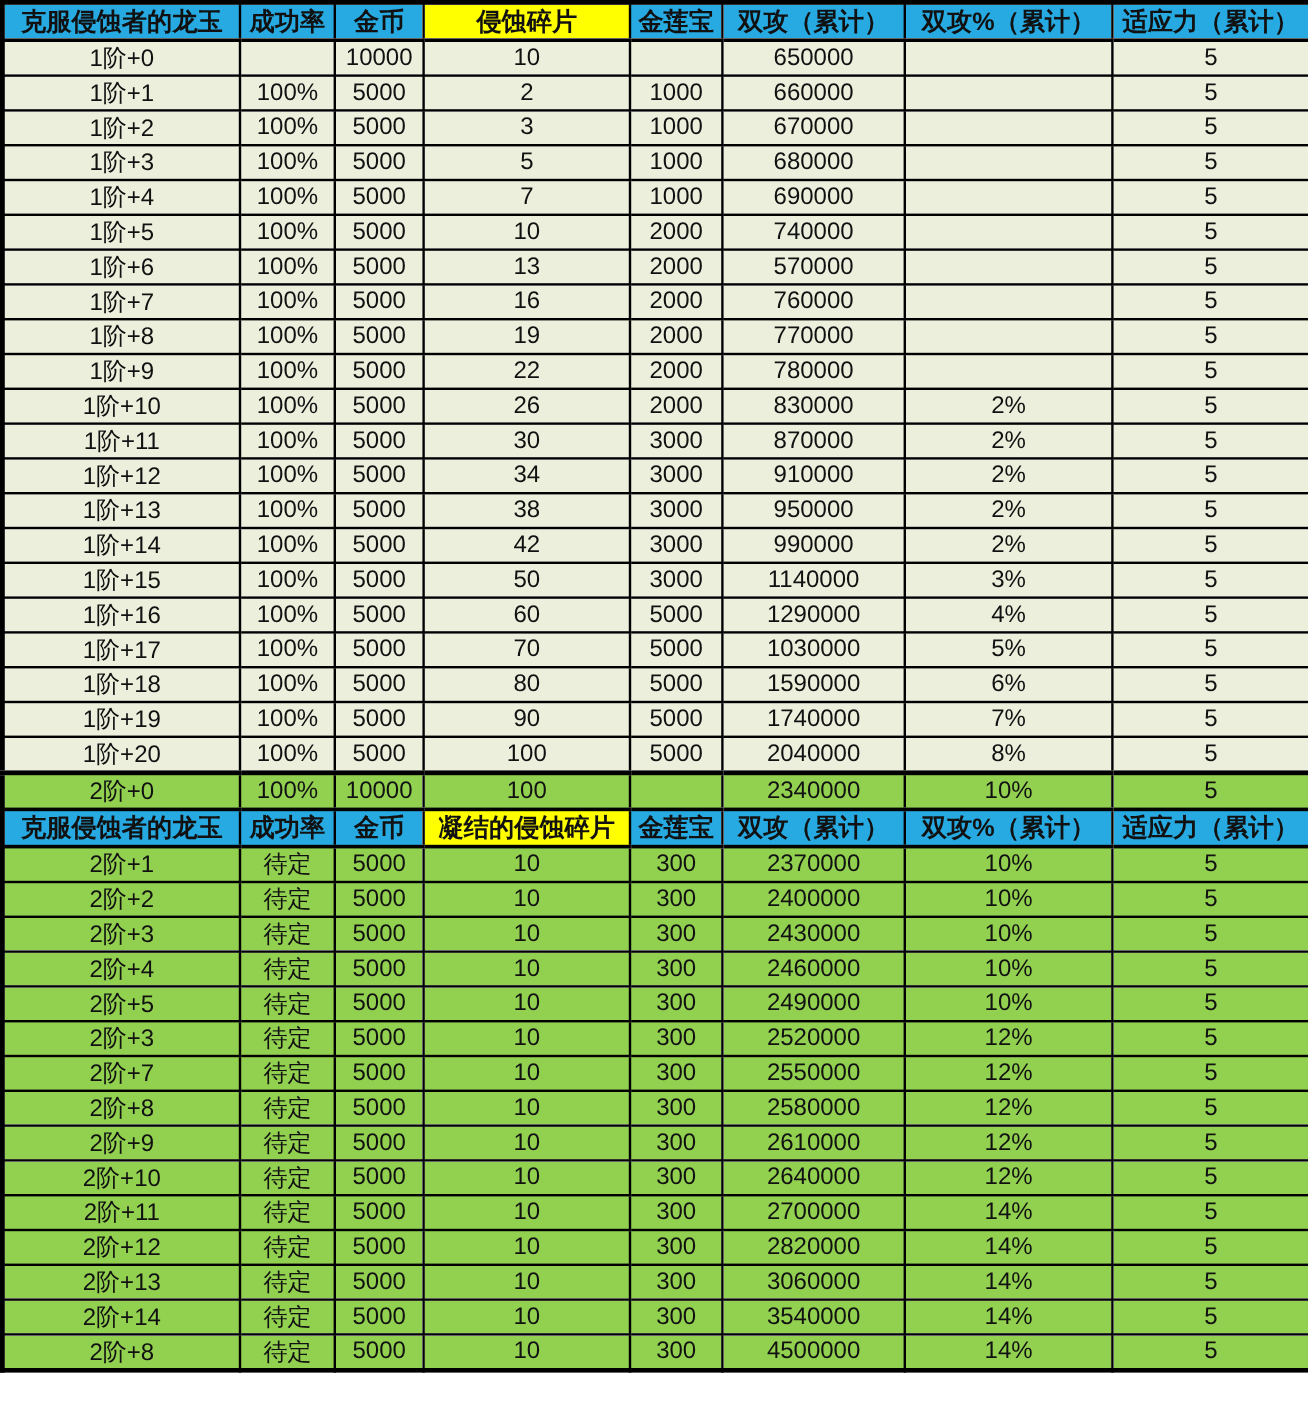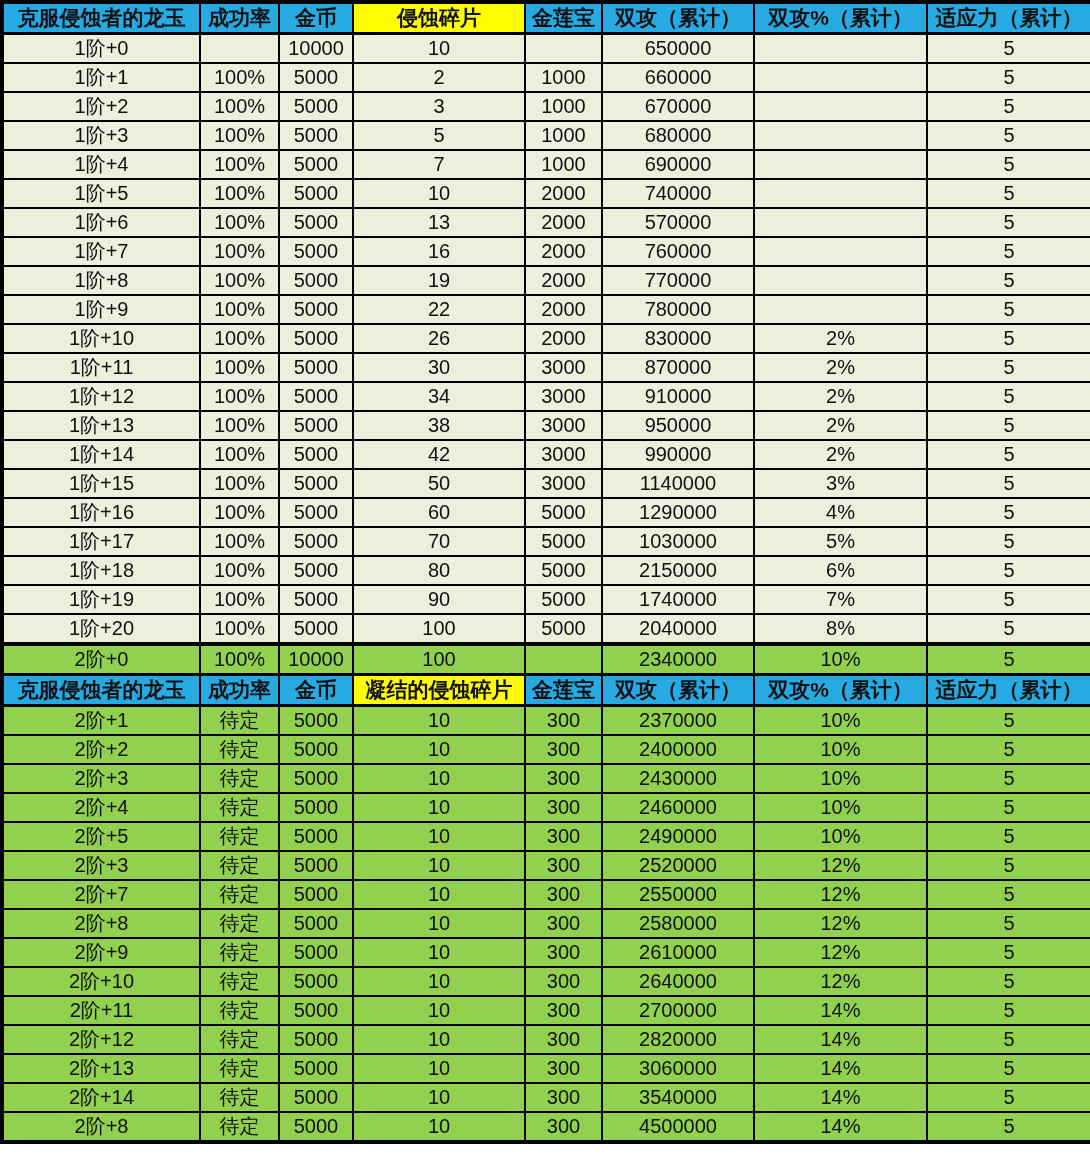--- a/index.html
+++ b/index.html
@@ -250,21 +250,21 @@
           <td>1030000</td>
           <td>5%</td>
           <td>5</td>
         </tr>
         <tr class="light">
           <td>1阶+18</td>
           <td>100%</td>
           <td>5000</td>
           <td>80</td>
           <td>5000</td>
-          <td>2150000</td>
+          <td>1590000</td>
           <td>6%</td>
           <td>5</td>
         </tr>
         <tr class="light">
           <td>1阶+19</td>
           <td>100%</td>
           <td>5000</td>
           <td>90</td>
           <td>5000</td>
           <td>1740000</td>

